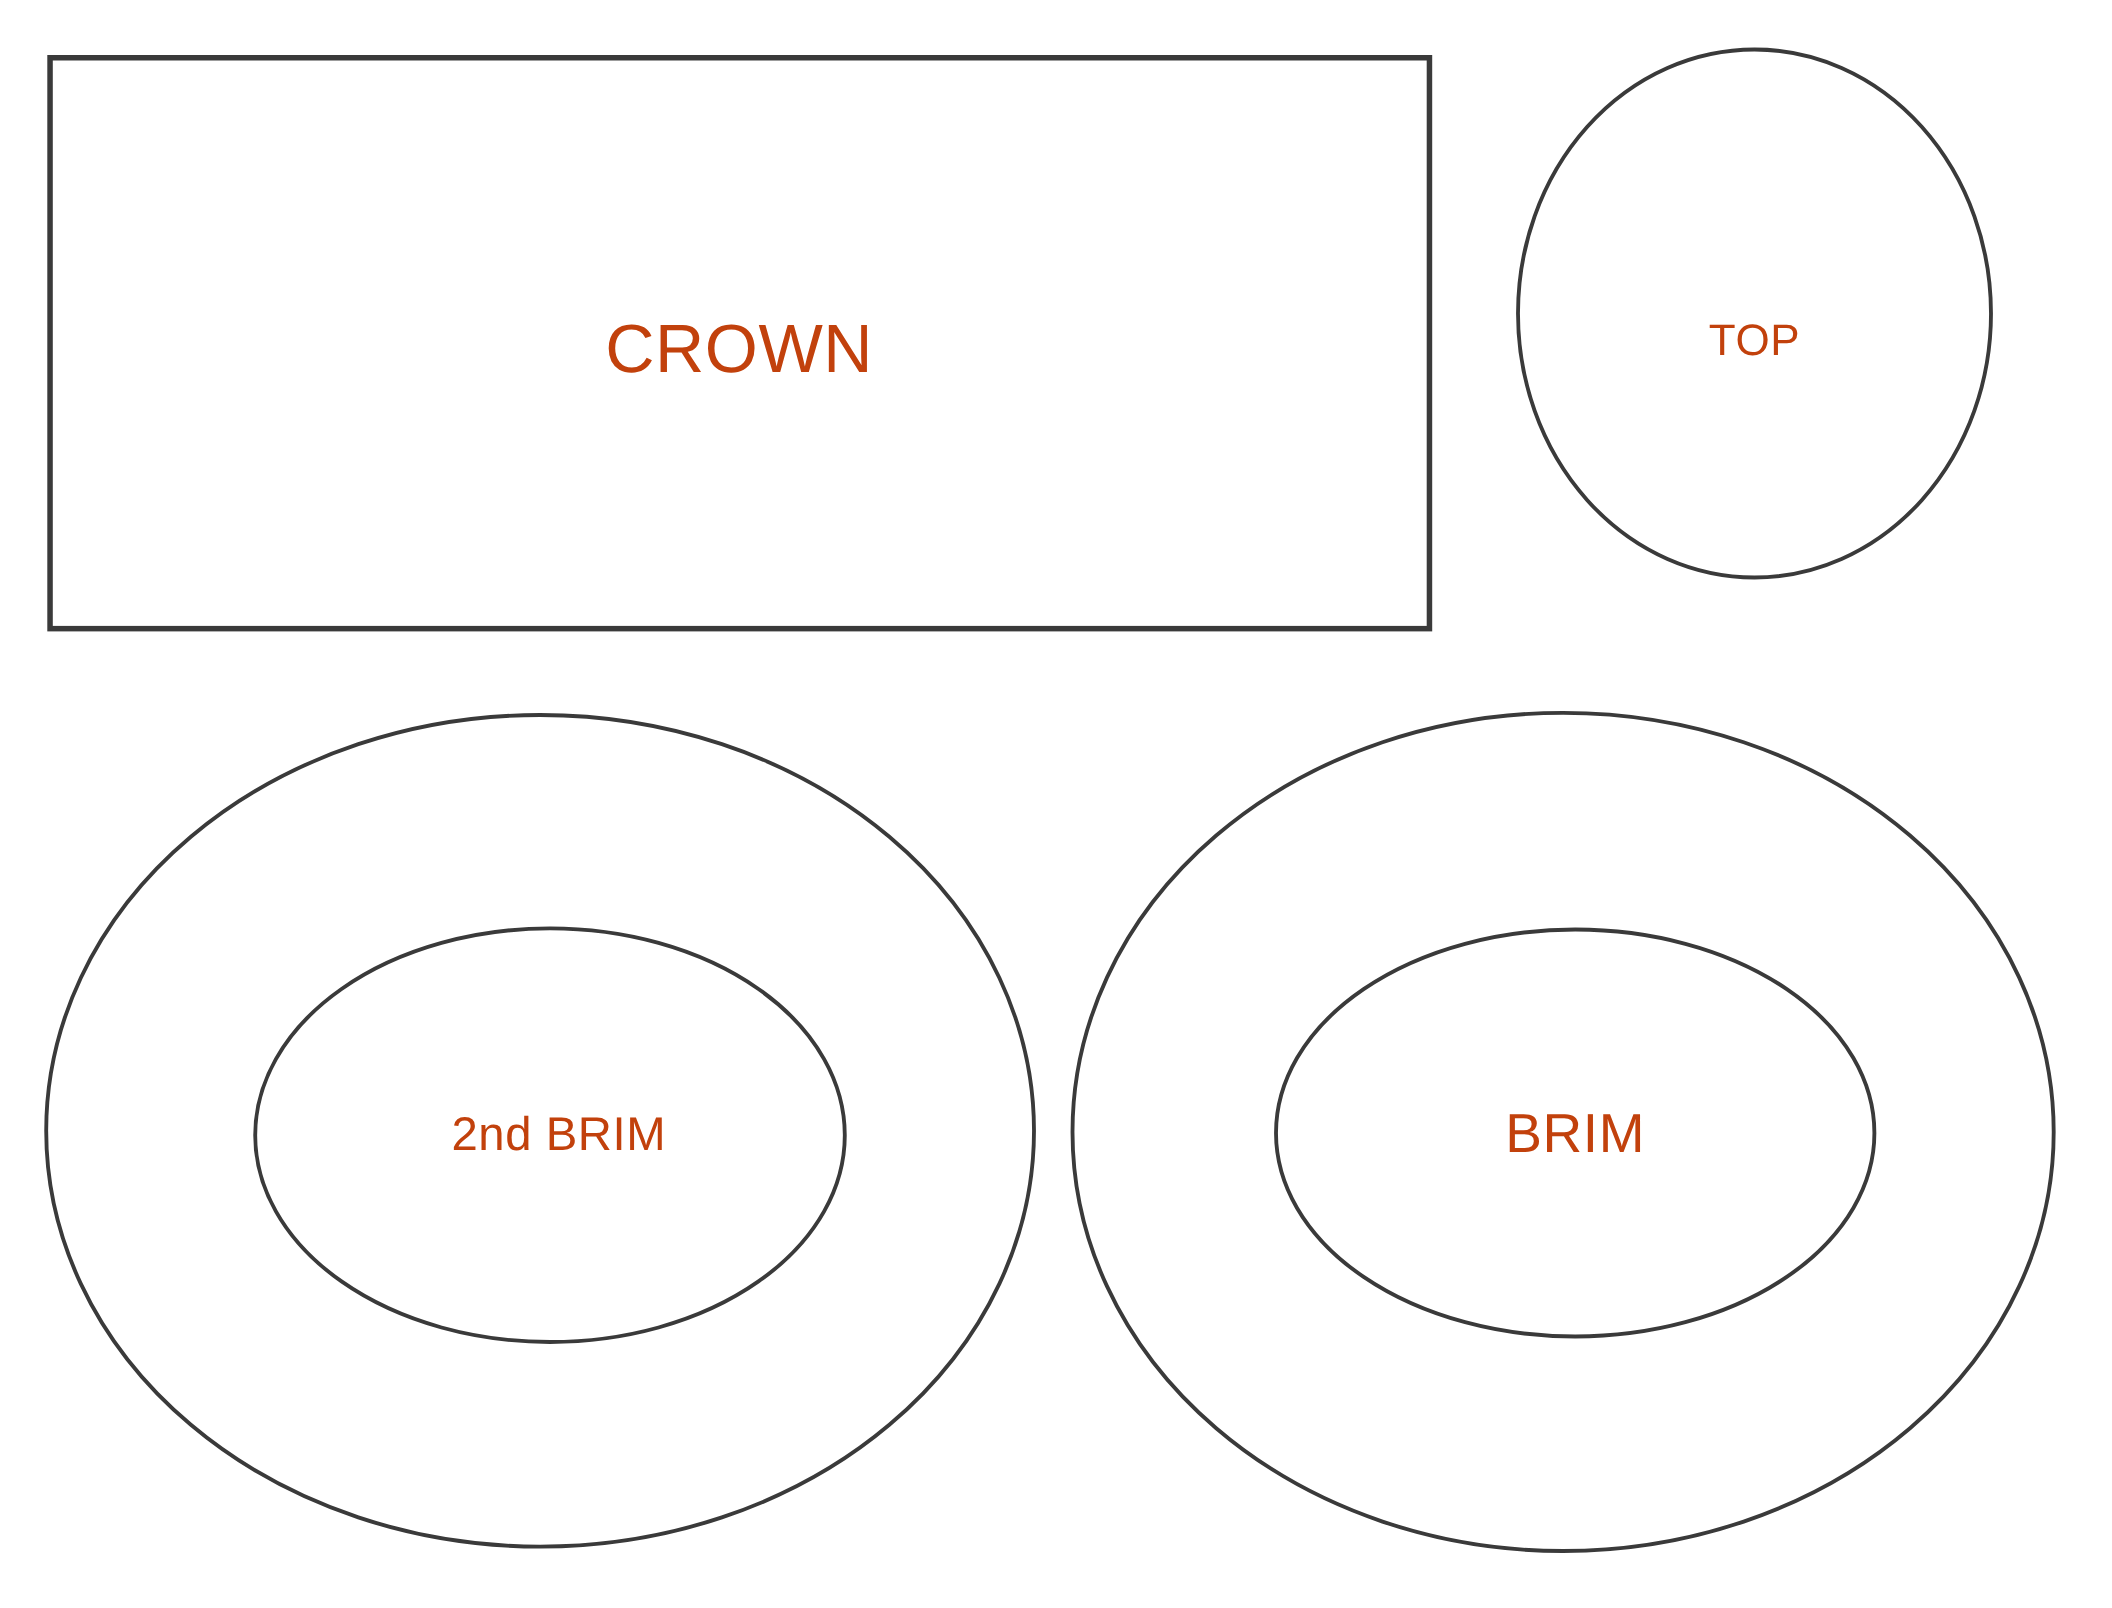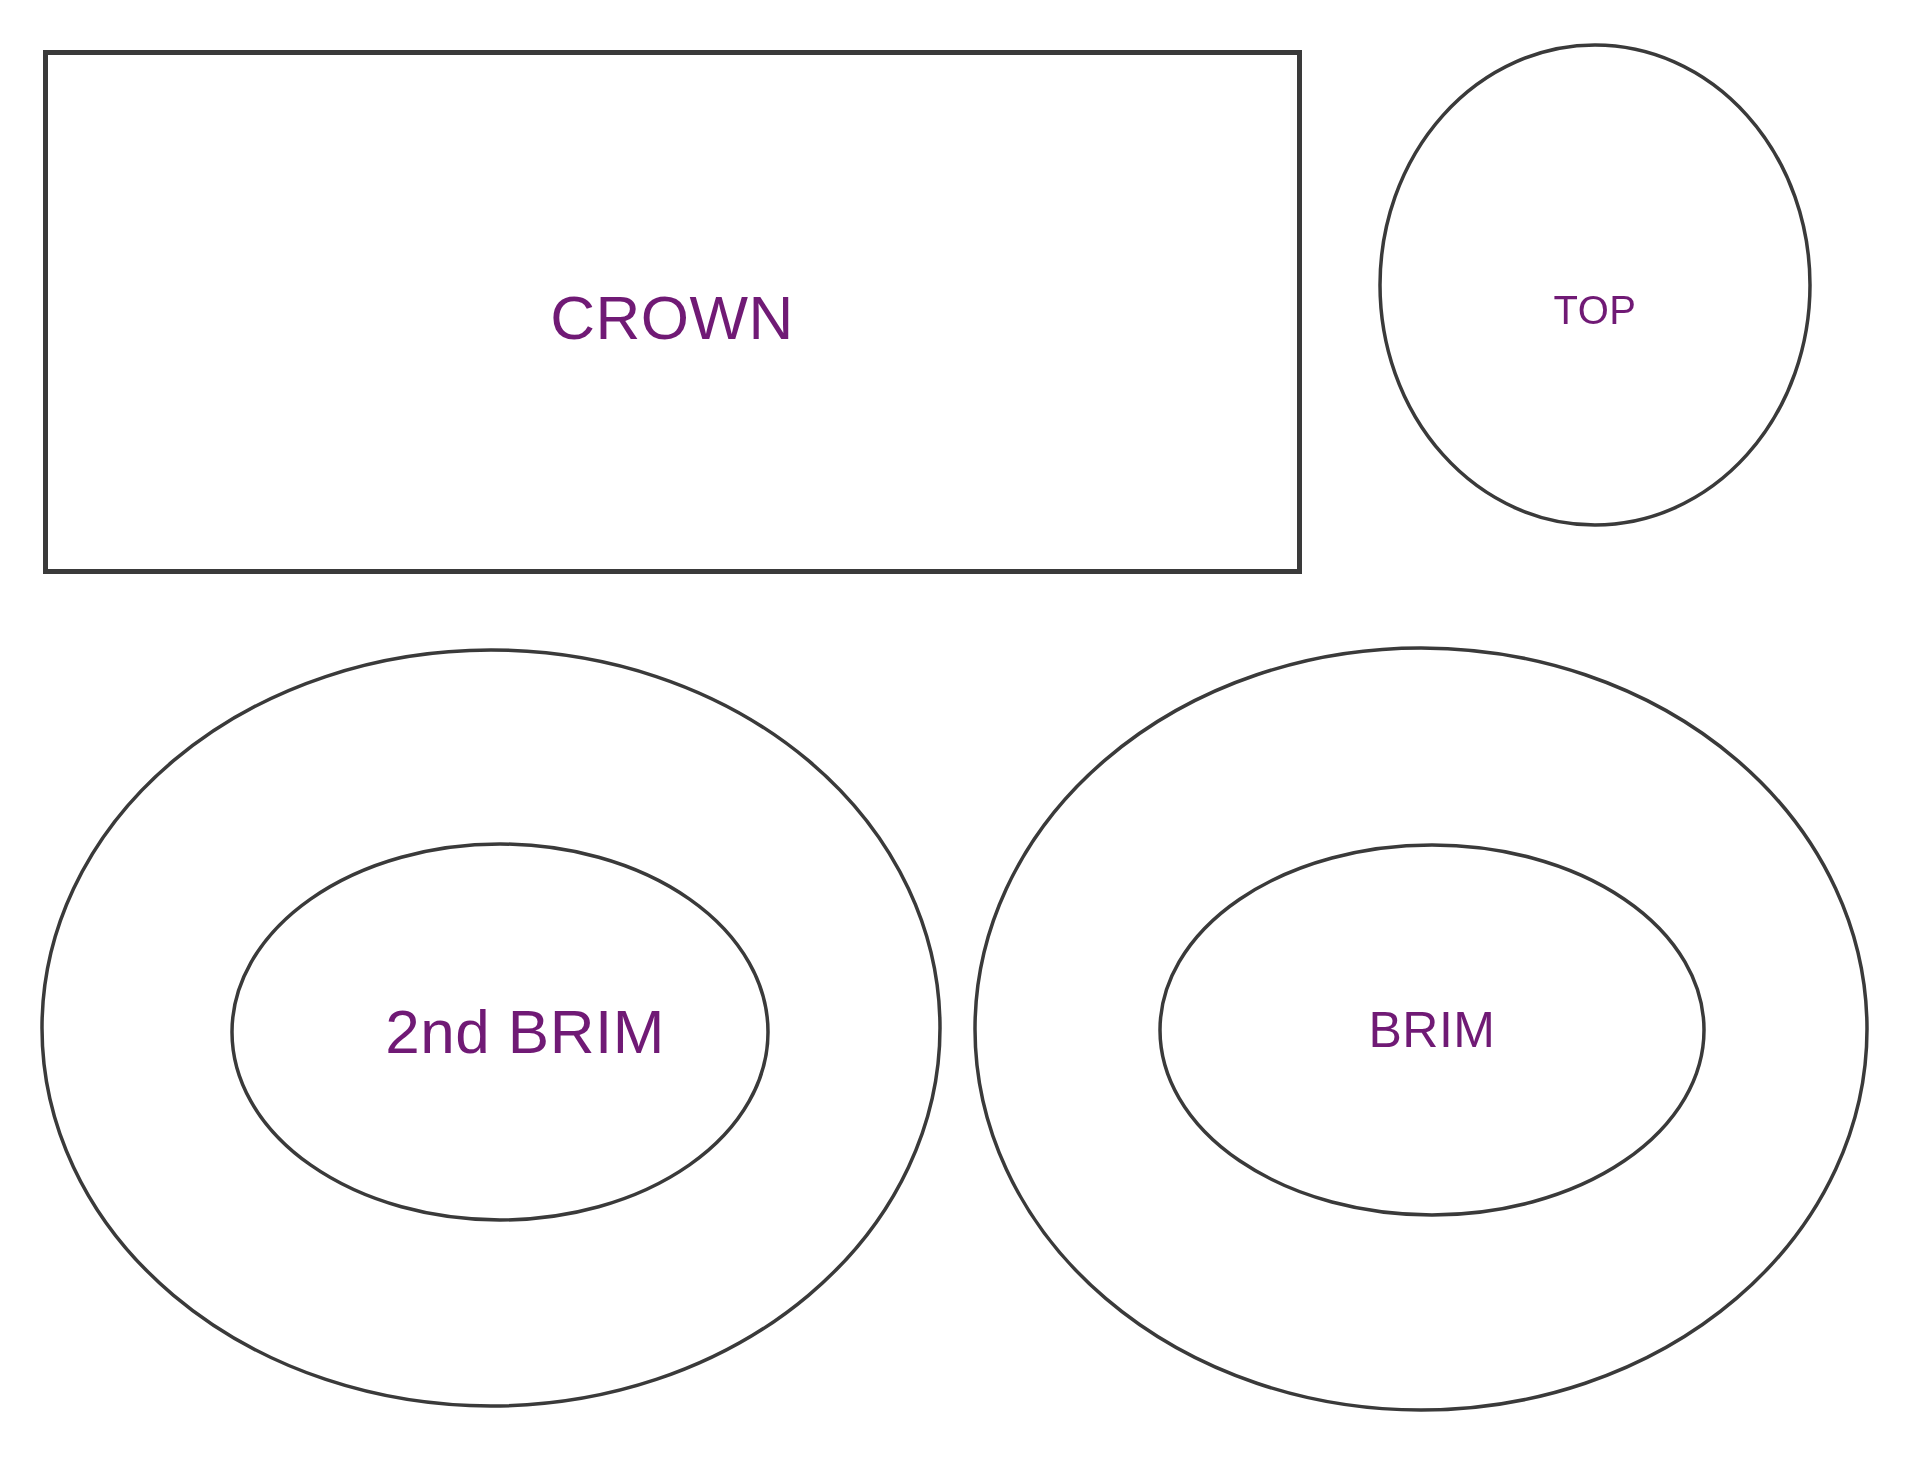--- a/index.html
+++ b/index.html
@@ -27,44 +27,44 @@
     width: 1920px;
     height: 1462px;
     display: block;
   }
   .piece-outline {
     fill: none;
     stroke: #3a3a3a;
   }
   .piece-label {
     position: absolute;
-    color: #701a75;
+    color: #c2410c;
     font-family: "Liberation Sans", sans-serif;
     font-weight: 400;
     white-space: nowrap;
     text-align: center;
     transform: translate(-50%, -50%);
     letter-spacing: 0.5px;
     line-height: 1;
     user-select: none;
   }
   #label-crown {
     left: 672px;
     top: 318px;
     font-size: 62px;
   }
   #label-top {
     left: 1595px;
     top: 310px;
     font-size: 40px;
   }
   #label-brim2 {
-    left: 525px;
+    left: 508px;
     top: 1032px;
-    font-size: 62px;
+    font-size: 43px;
   }
   #label-brim {
     left: 1432px;
     top: 1030px;
     font-size: 50px;
   }
 </style>
 </head>
 <body>
 

